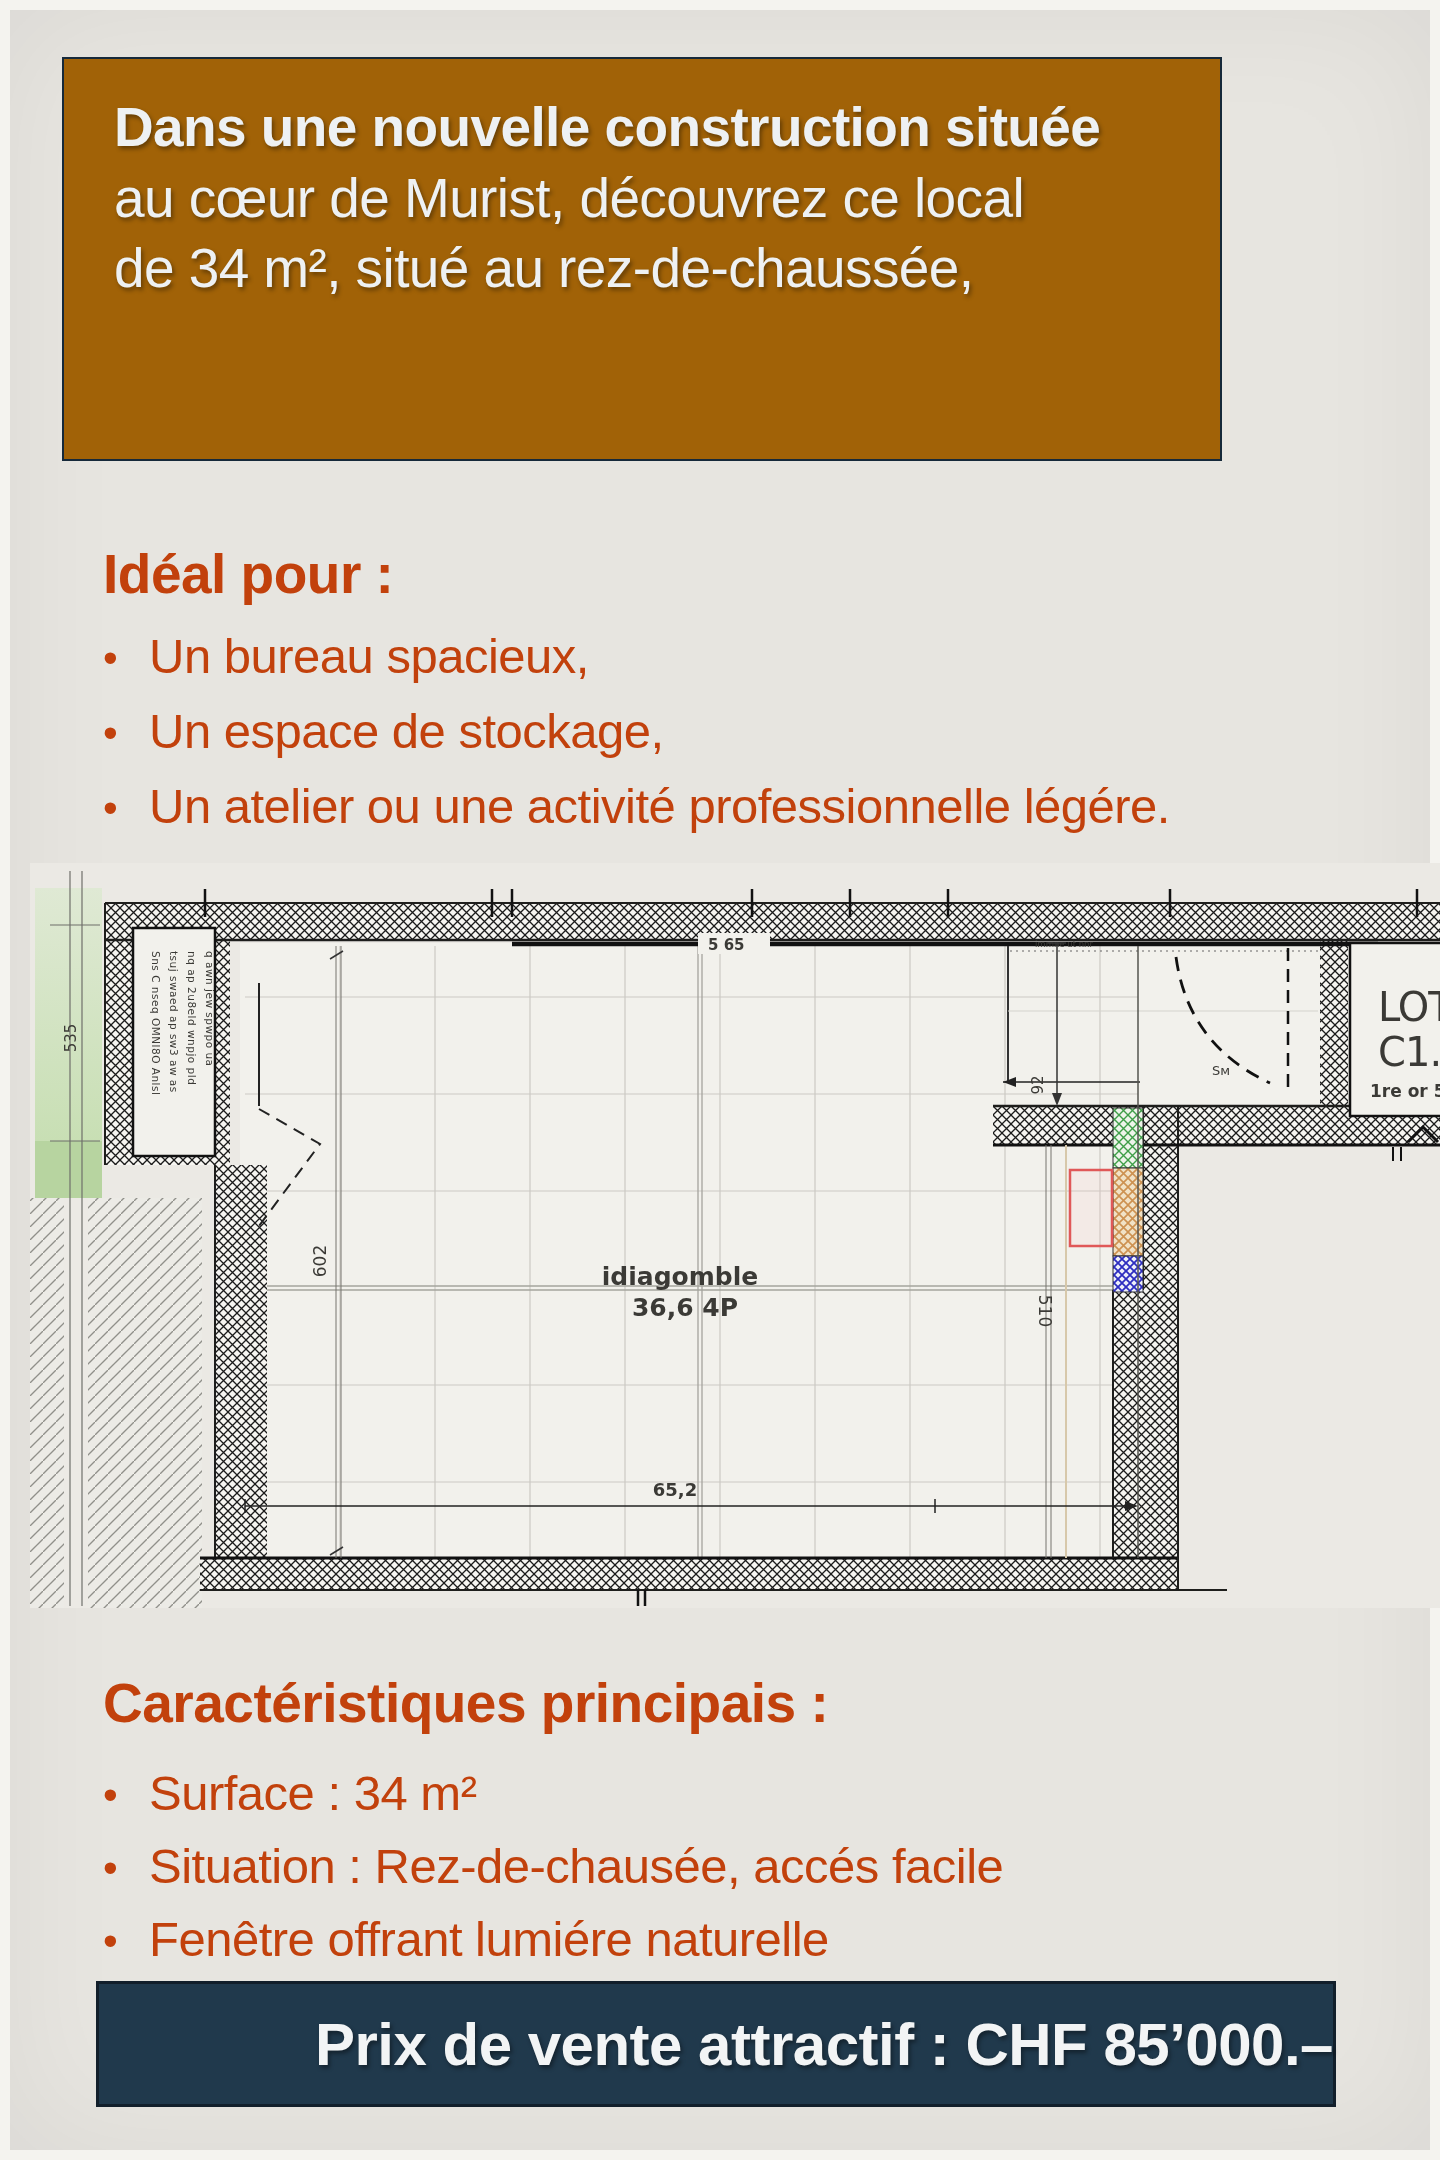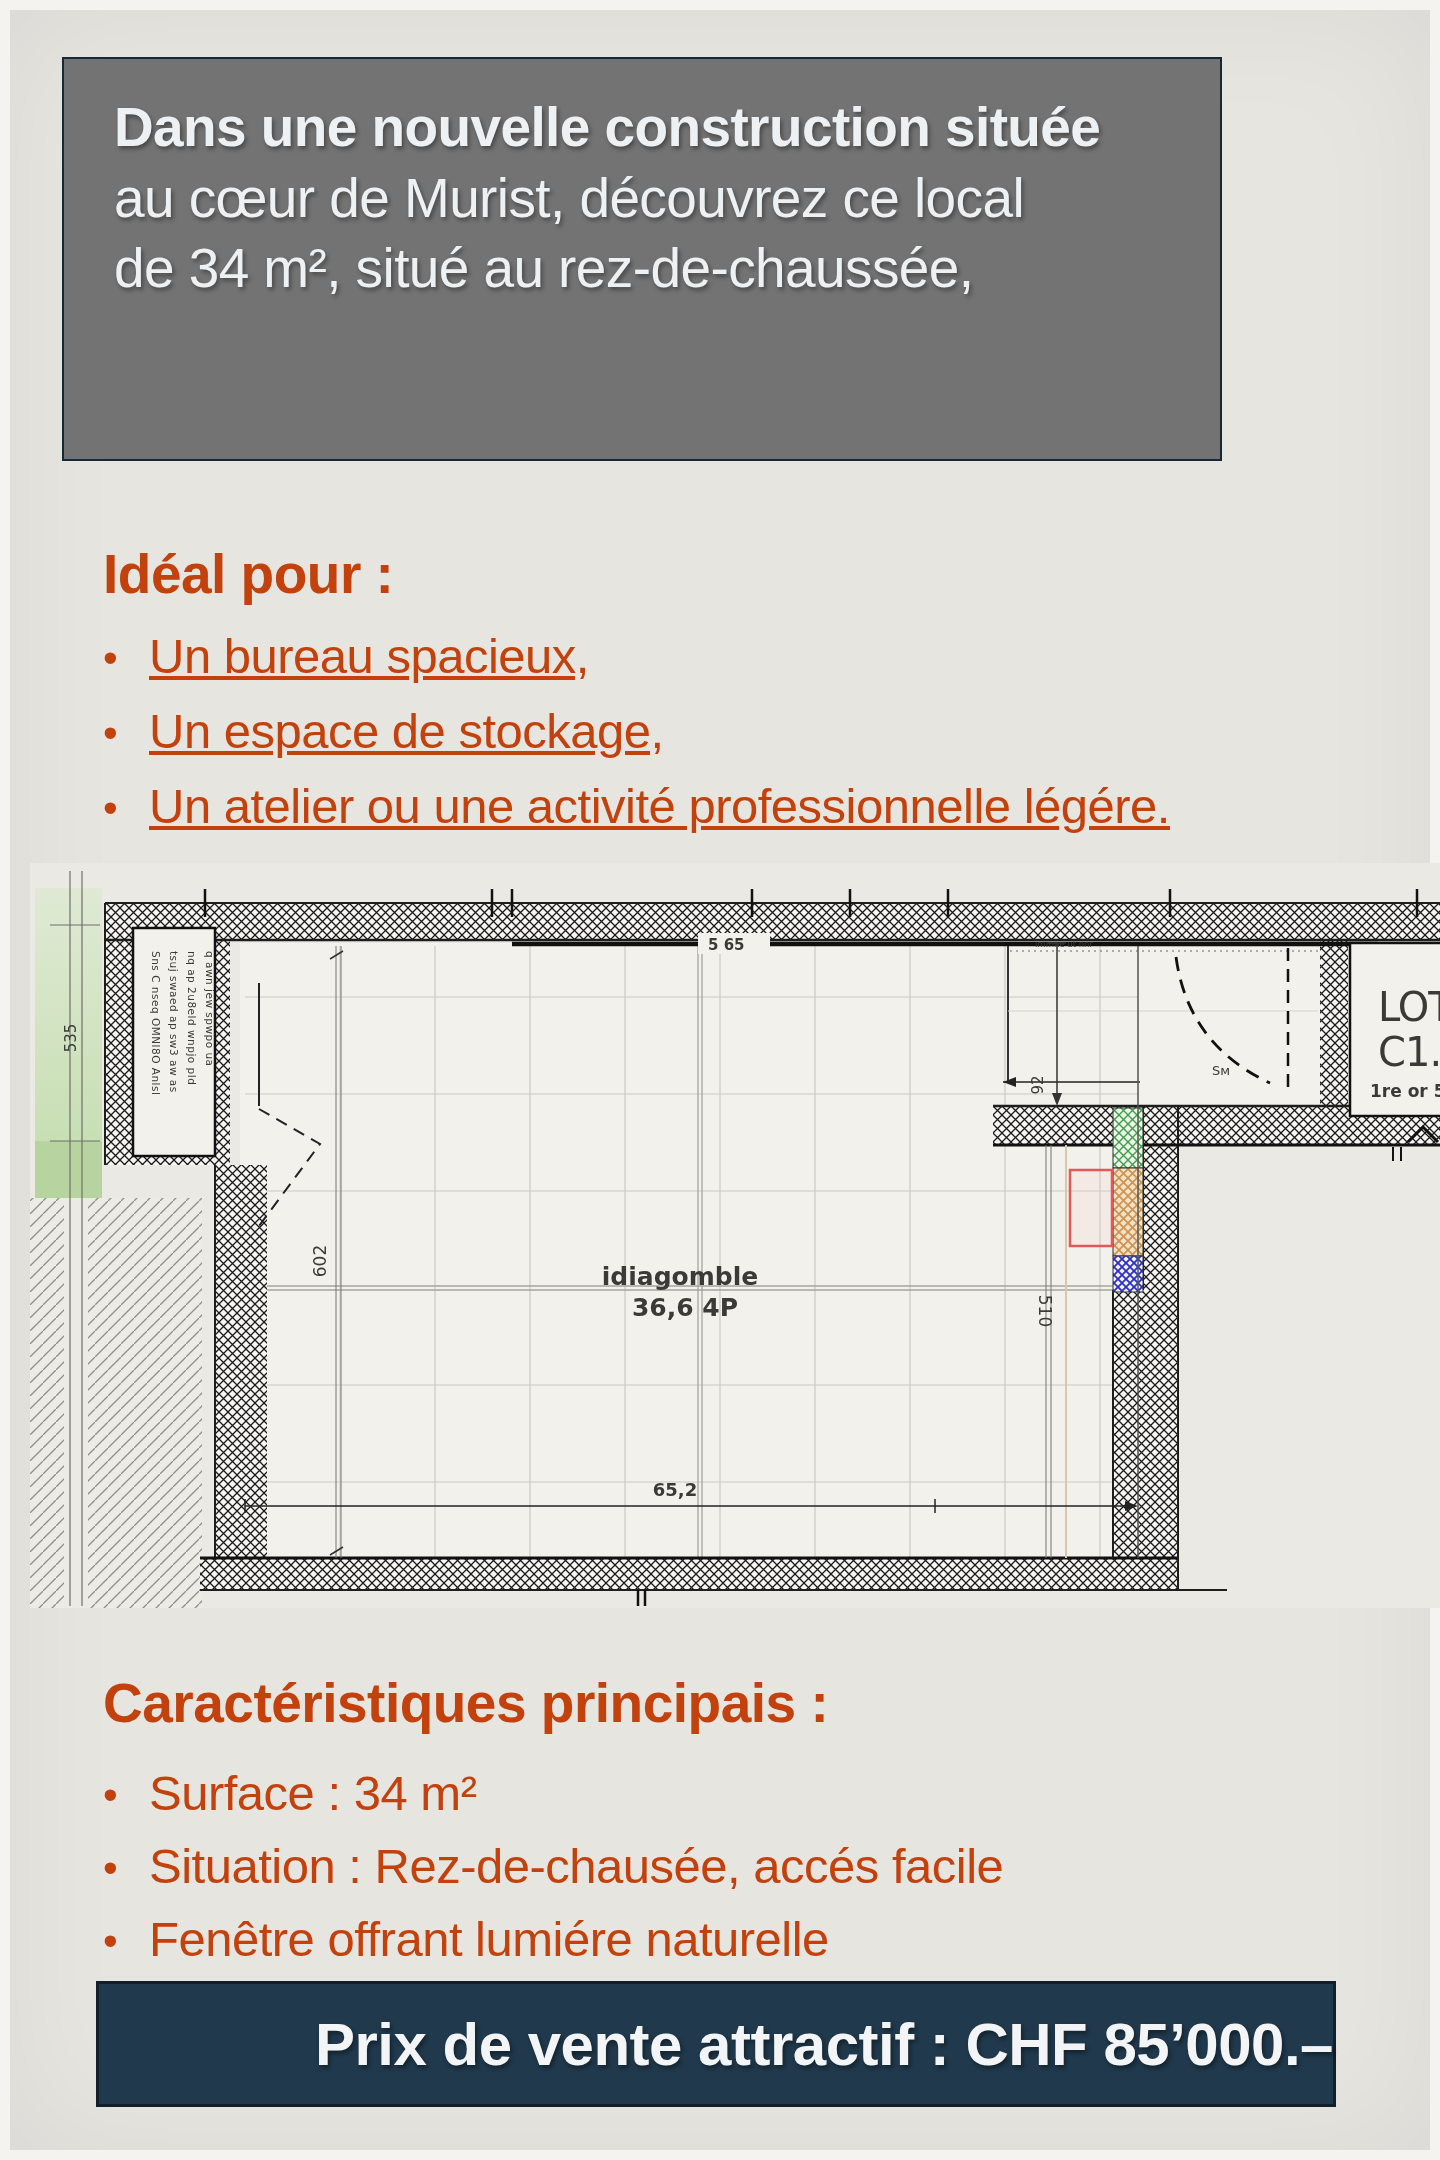--- a/index.html
+++ b/index.html
@@ -6,32 +6,32 @@
   body{
     width:1440px;height:2160px;position:relative;overflow:hidden;
     background:#e7e5e0;
     font-family:"Liberation Sans",sans-serif;
   }
   .page{position:absolute;inset:0;
     box-shadow:inset 0 0 0 10px #f4f3ef, inset 0 0 140px rgba(0,0,0,0.06);}
   
   .header-box{
     position:absolute;left:62px;top:57px;width:1160px;height:404px;
-    box-sizing:border-box;background:#737373;border:2px solid #16293a;
+    box-sizing:border-box;background:#a16207;border:2px solid #16293a;
     padding:33px 50px 0 50px;color:#eef1f3;
     font-size:55px;line-height:70.5px;letter-spacing:-0.6px;
     text-shadow:2px 3px 4px rgba(0,0,0,0.38);
   }
   .header-box .b{font-weight:bold;}
   
   .section{position:absolute;left:103px;color:#c2410c;}
   .section h2{margin:0;font-size:55px;line-height:62px;font-weight:bold;letter-spacing:-0.5px;}
   .section ul{list-style:none;margin:14px 0 0 0;padding:0;}
   .section li{font-size:49px;letter-spacing:-0.5px;white-space:nowrap;}
-  .ideal li{height:75px;line-height:75px;text-decoration:underline;}
+  .ideal li{height:75px;line-height:75px;}
   .carac li{height:73px;line-height:90px;}
   .section li .dot{display:inline-block;width:46px;font-size:42px;vertical-align:1px;}
   .ideal{top:543px;}
   .carac{top:1672px;}
   
   .plan{
     position:absolute;left:30px;top:863px;width:1410px;height:745px;
     box-shadow:inset 0 0 50px rgba(0,0,0,0.05);
   }
   .plan svg{display:block;width:100%;height:100%;}

